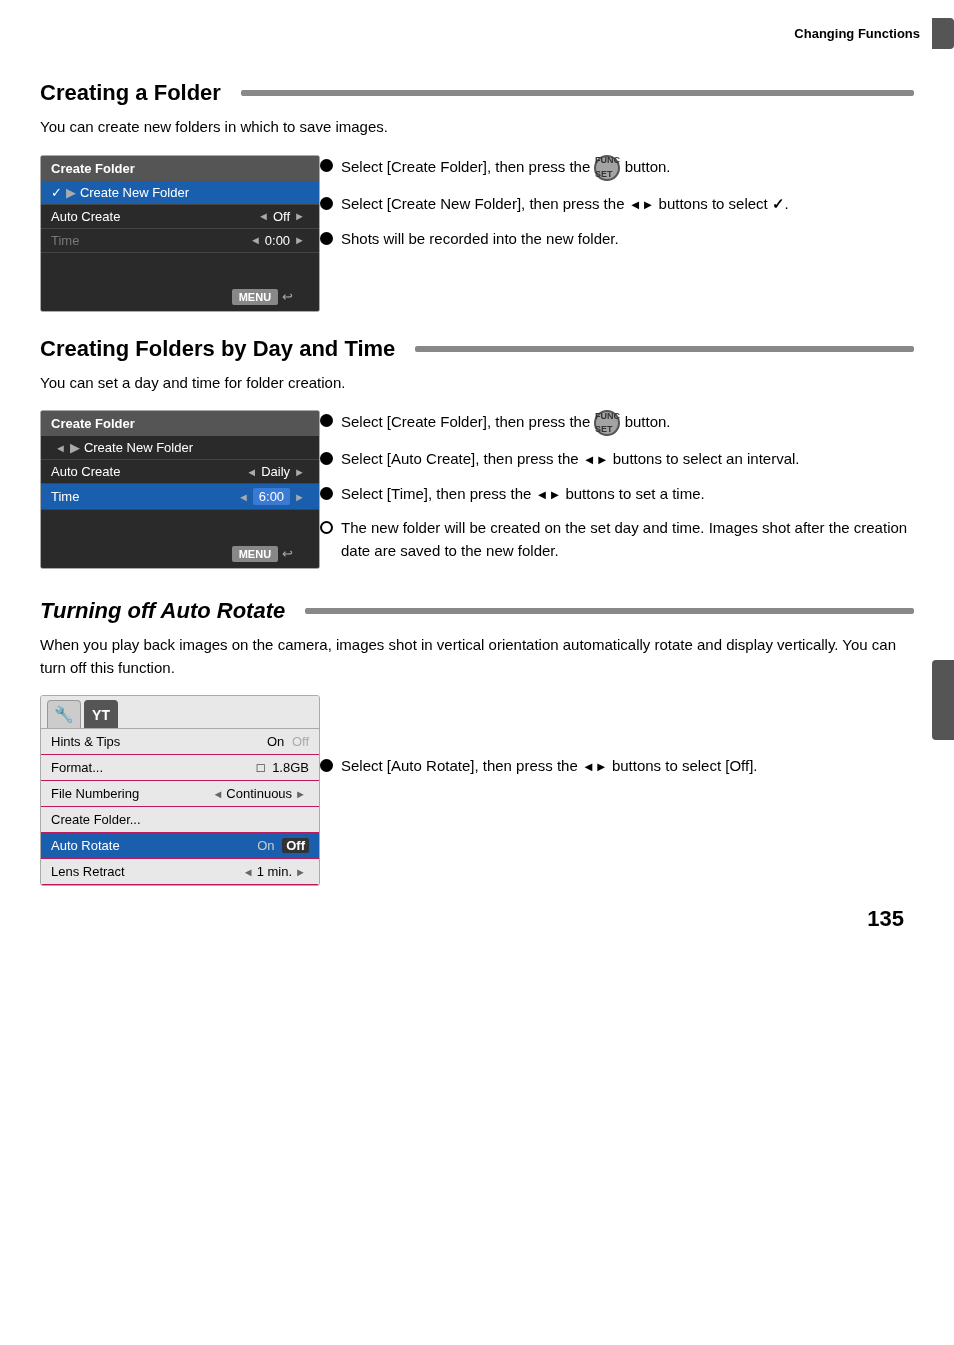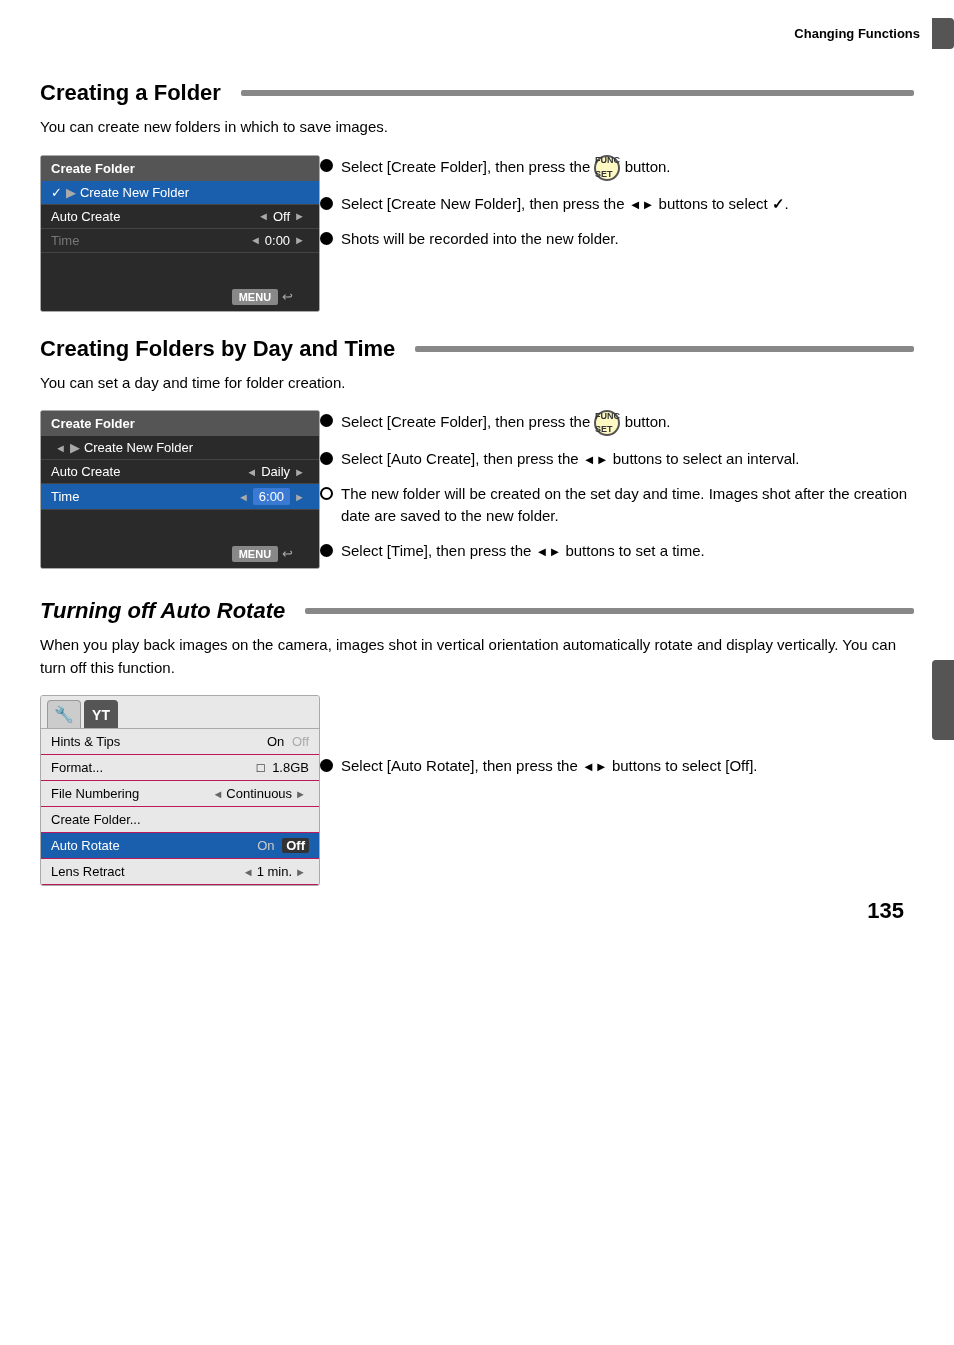--- a/index.html
+++ b/index.html
@@ -183,21 +183,21 @@
       align-items: center;
       justify-content: center;
       width: 26px;
       height: 26px;
       border-radius: 50%;
       border: 2px solid #555;
       font-size: 9px;
       font-weight: bold;
       vertical-align: middle;
       color: #333;
-      background: #fef9c3;
+      background: #a3a3a3;
     }
     .lr-arrows {
       display: inline-block;
       vertical-align: middle;
       font-size: 13px;
       font-weight: bold;
     }
     .checkmark-inline {
       display: inline-block;
       vertical-align: middle;
@@ -277,21 +277,21 @@
     }
     .continuous-val {
       display: flex;
       align-items: center;
       font-size: 13px;
     }
 
     
     .page-number {
       position: absolute;
-      bottom: 12px;
+      bottom: 4px;
       right: 50px;
       font-size: 22px;
       font-weight: bold;
     }
 
     
     .right-tab {
       position: absolute;
       right: 0;
       top: 50%;
@@ -410,26 +410,26 @@
     <ul class="bullet-list">
       <li>
         <div class="bullet-circle"></div>
         <span>Select [Create Folder], then press the <span class="func-btn">FUNC<br>SET</span> button.</span>
       </li>
       <li>
         <div class="bullet-circle"></div>
         <span>Select [Auto Create], then press the <span class="lr-arrows">◄►</span> buttons to select an interval.</span>
       </li>
       <li>
+        <div class="bullet-circle"></div>
+        <span>Select [Time], then press the <span class="lr-arrows">◄►</span> buttons to set a time.</span>
+      </li>
+      <li>
         <div class="bullet-circle-open"></div>
         <span>The new folder will be created on the set day and time. Images shot after the creation date are saved to the new folder.</span>
-      </li>
-      <li>
-        <div class="bullet-circle"></div>
-        <span>Select [Time], then press the <span class="lr-arrows">◄►</span> buttons to set a time.</span>
       </li>
     </ul>
   </div>
 
   <div class="section-header" style="margin-top:24px;font-style:italic;">
     <span class="section-title">Turning off Auto Rotate</span>
     <div class="section-header-bar"></div>
   </div>
 
   <p class="section-description">When you play back images on the camera, images shot in vertical orientation automatically rotate and display vertically. You can turn off this function.</p>

